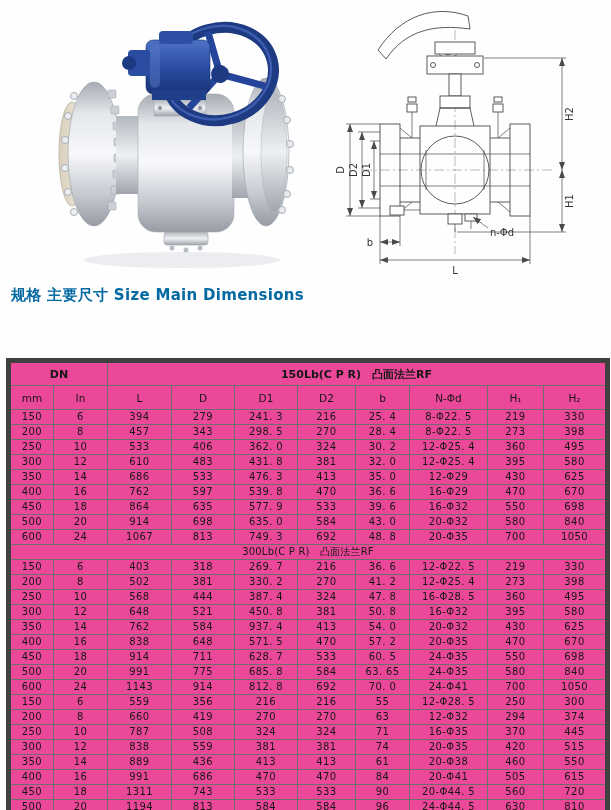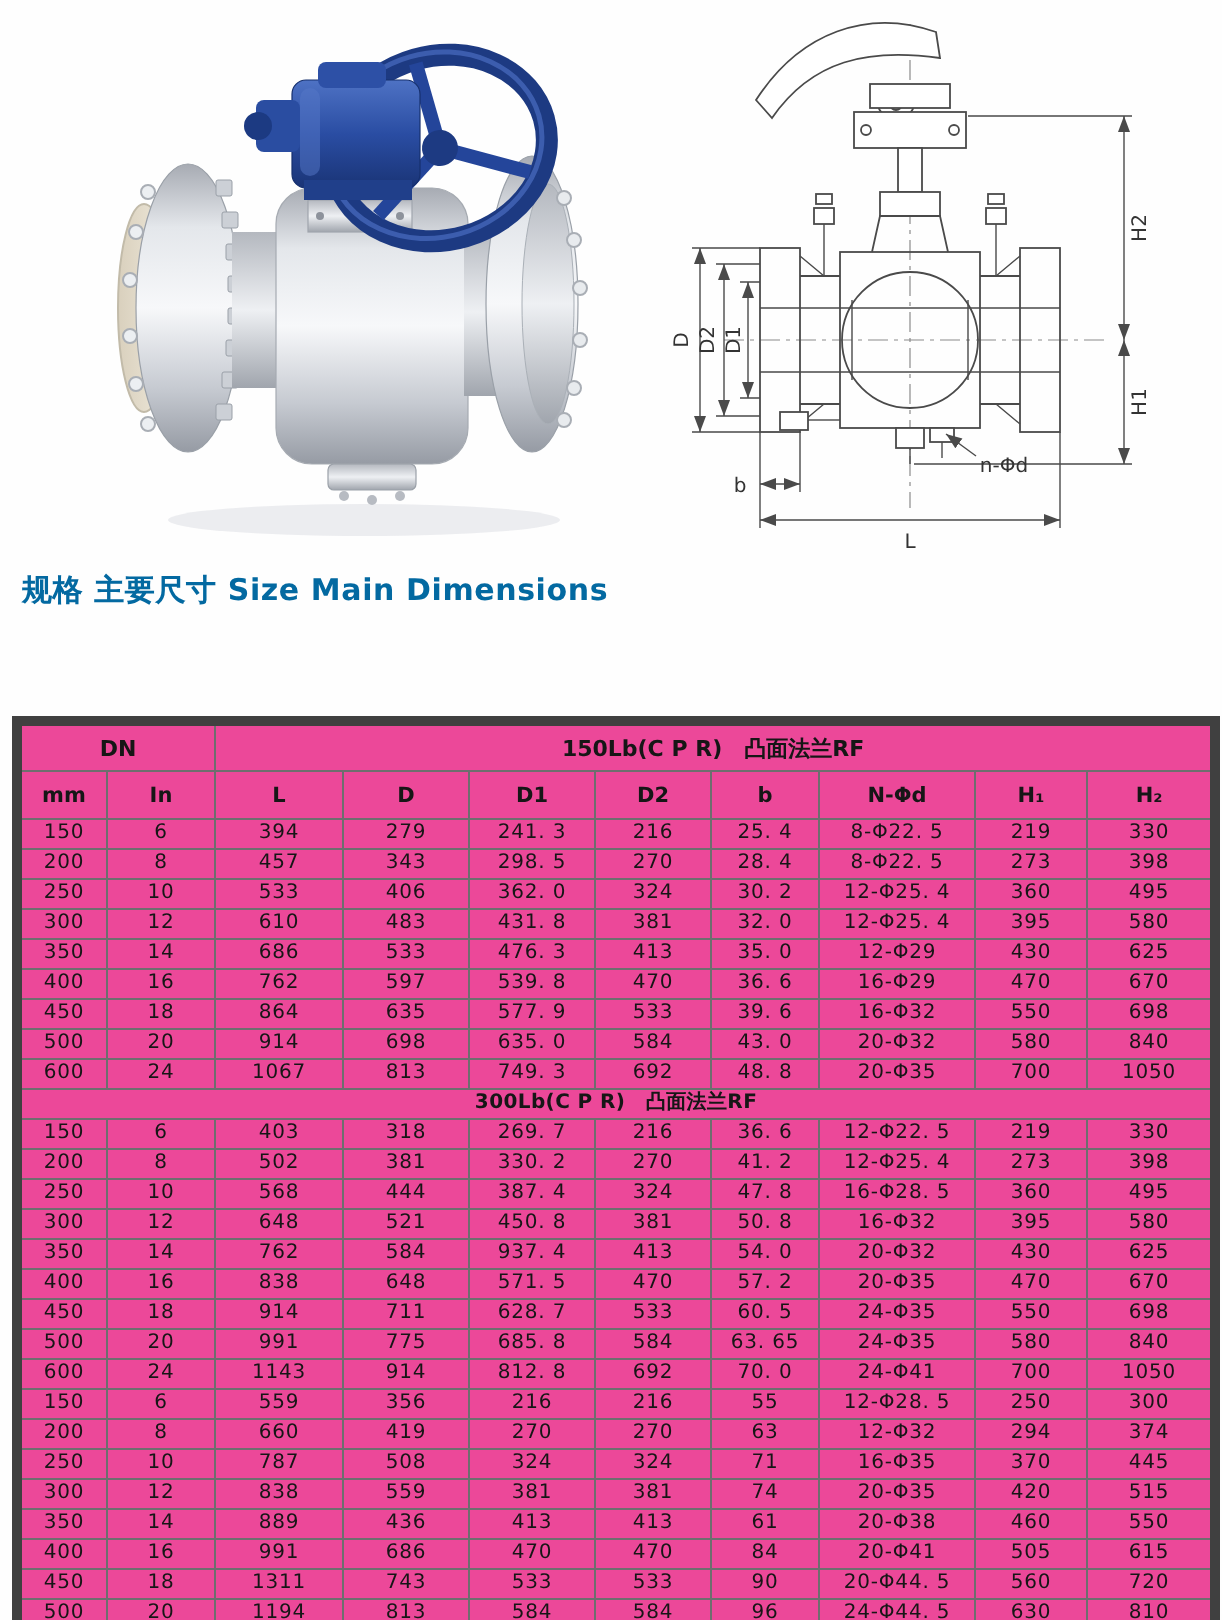--- a/index.html
+++ b/index.html
@@ -11,23 +11,23 @@
 
   .page-title { position:absolute; left:11px; top:286px; font-size:15px; font-weight:bold;
                 letter-spacing:0.3px; color:#0369a1; white-space:nowrap; }
 
   table.dim-table { position:absolute; left:6px; top:310px; width:599px;
                     border-collapse:collapse; table-layout:fixed;
                     border:5px solid #404040; background:#ec4899;margin-top:48px; }
   .dim-table th, .dim-table td { border:1px solid #6e6e6e; text-align:center; vertical-align:middle;
                     padding:0; white-space:nowrap; overflow:hidden; color:#161616; }
   .dim-table th.h1 { height:25px; font-size:11px; font-weight:bold; }
-  .dim-table th.h2 { height:24px; font-size:10.5px; font-weight:bold; }
+  .dim-table th.h2 { height:24px; font-size:10.5px; font-weight:normal; }
   .dim-table td { height:14px; line-height:14px; font-size:10px; letter-spacing:0.4px; }
-  .dim-table tr.section-row td { font-weight:bold; letter-spacing:0.2px; }
+  .dim-table tr.section-row td { font-weight:normal; letter-spacing:0.2px; }
 
   svg text { font-family:"DejaVu Sans", sans-serif; }
 </style>
 </head>
 <body>
 
 <div class="page">
 
   <div class="photo-wrap">
     <svg width="322" height="278" viewBox="0 0 322 278">

